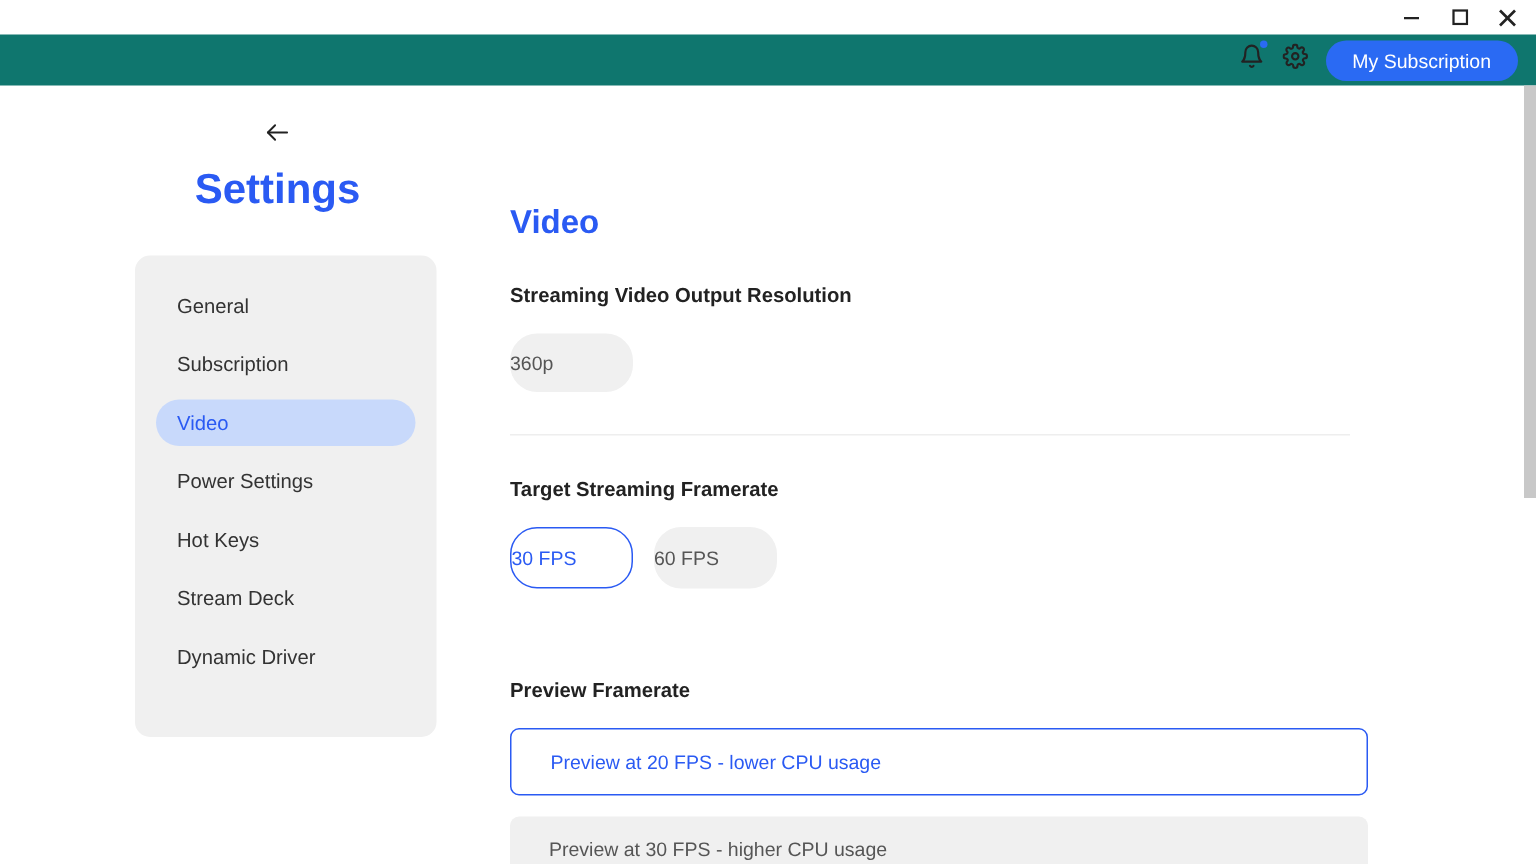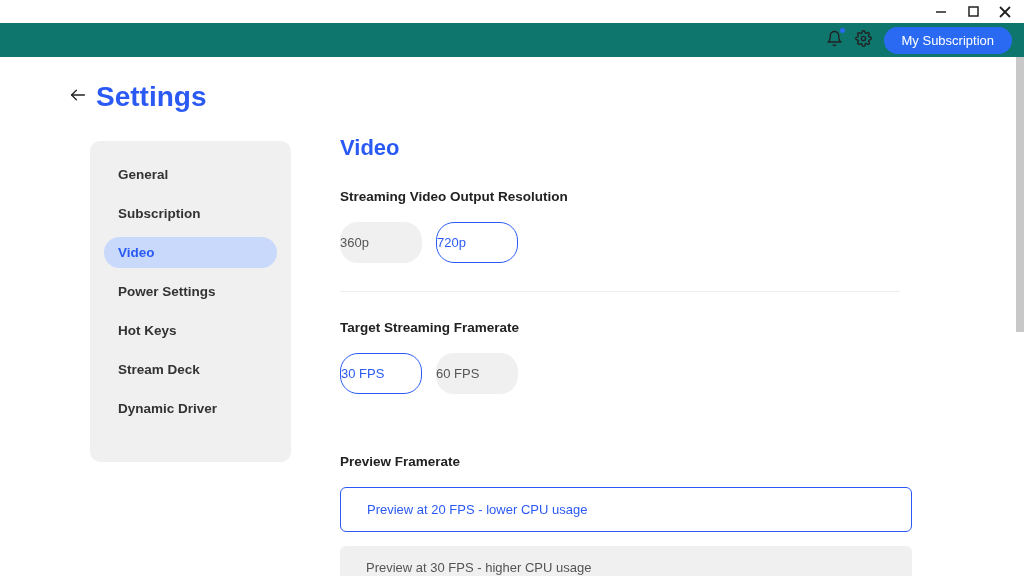--- a/index.html
+++ b/index.html
@@ -68,36 +68,36 @@
       flex-shrink: 0;
       padding-left: 90px;
       padding-top: 24px;
     }
     .settings-title-row {
       display: flex;
       align-items: center;
       gap: 10px;
       margin-left: -20px;
       margin-bottom: 28px;
+      flex-direction: column;
     }
     .back-arrow {
       cursor: pointer;
       color: #222;
     }
     .settings-title {
       font-size: 28px;
       font-weight: 700;
       color: #2a5af3;
     }
     .sidebar {
       background: #f0f0f0;
       border-radius: 10px;
       width: 201px;
       padding: 18px 14px 30px 14px;
-      font-weight: bold;
     }
     .sidebar-item {
       font-size: 13.5px;
       color: #333;
       padding: 8px 14px;
       border-radius: 16px;
       cursor: pointer;
       margin-bottom: 8px;
     }
     .sidebar-item.active {
@@ -242,21 +242,20 @@
       <div class="sidebar-item">Dynamic Driver</div>
     </div>
   </div>
 
   <div class="right-col">
     <h2 class="section-h1">Video</h2>
 
     <div class="setting-label">Streaming Video Output Resolution</div>
     <div class="pill-row">
       <button class="pill">360p</button>
-      <button class="pill selected">720p</button>
     </div>
 
     <div class="divider"></div>
 
     <div class="setting-label">Target Streaming Framerate</div>
     <div class="pill-row">
       <button class="pill selected">30 FPS</button>
       <button class="pill">60 FPS</button>
     </div>
 

